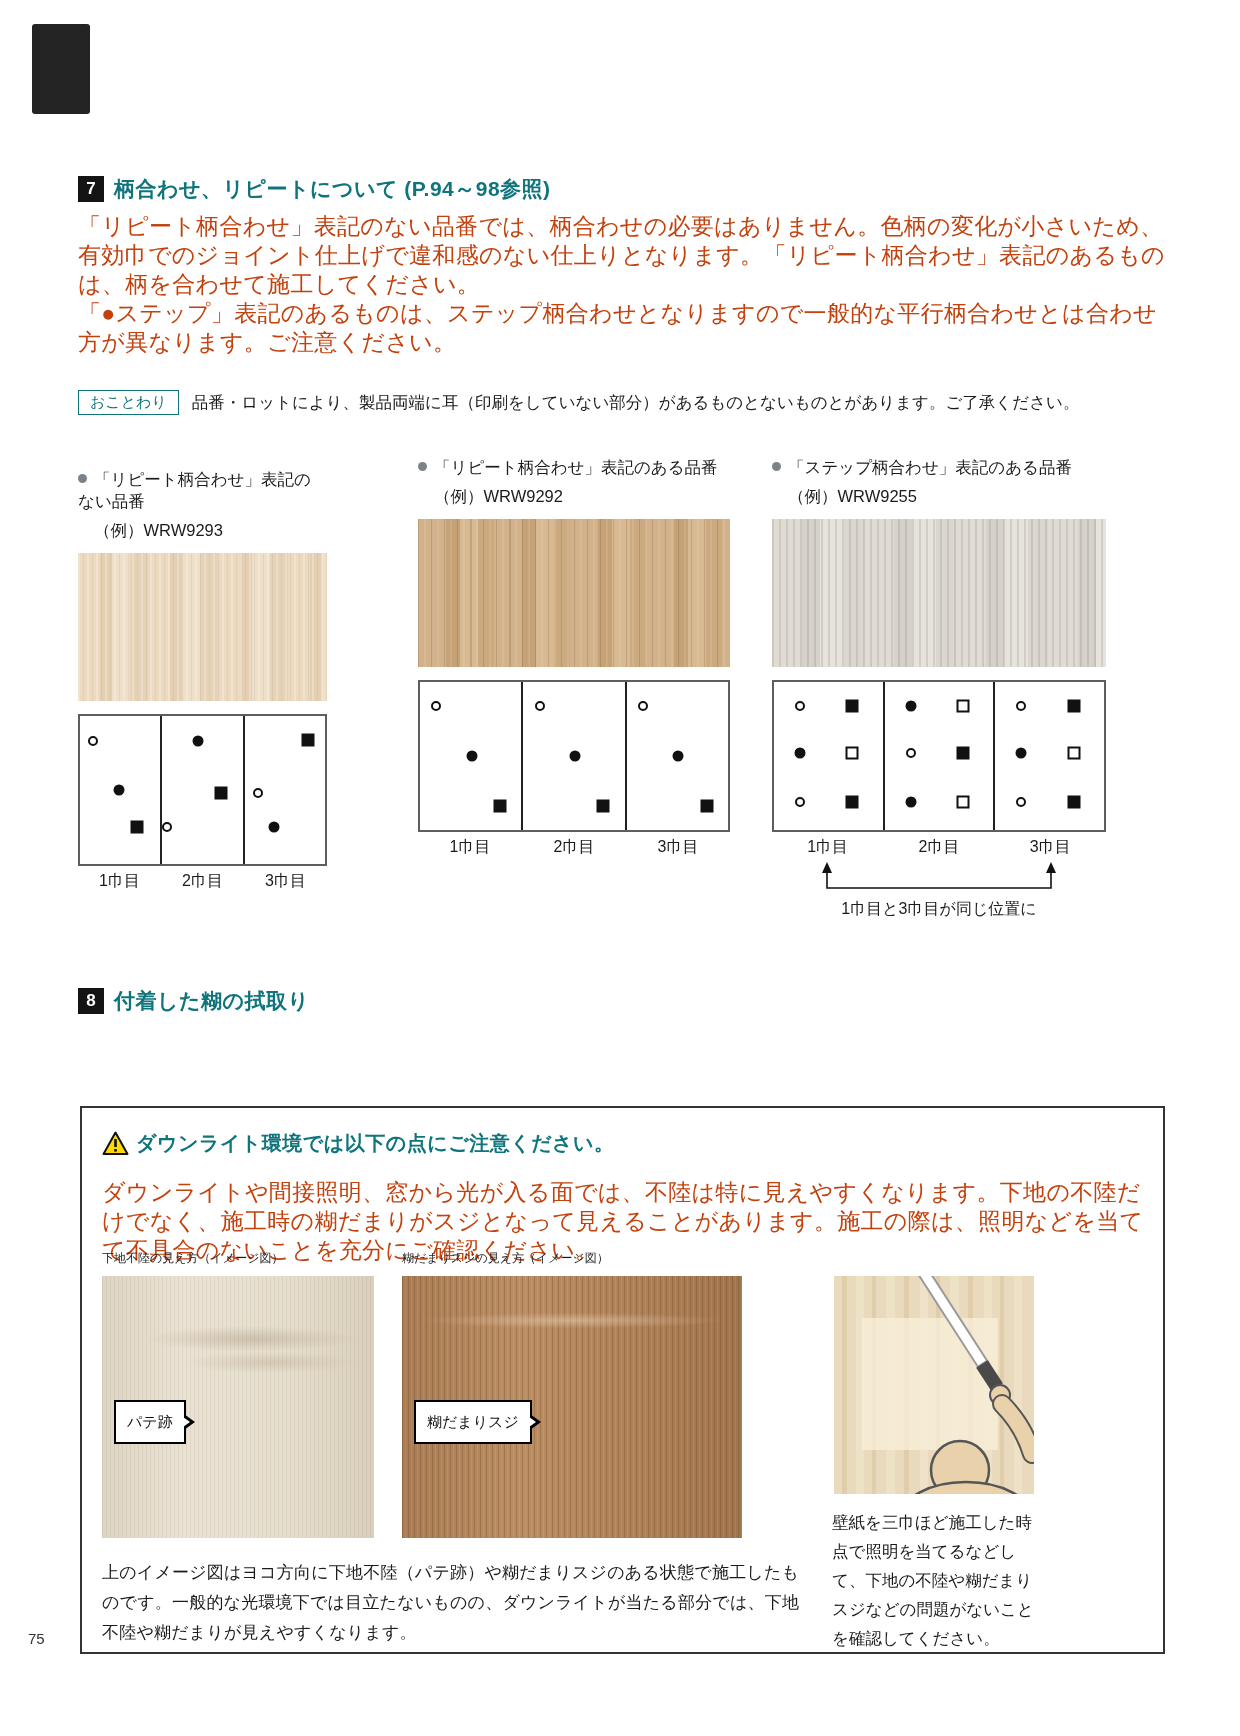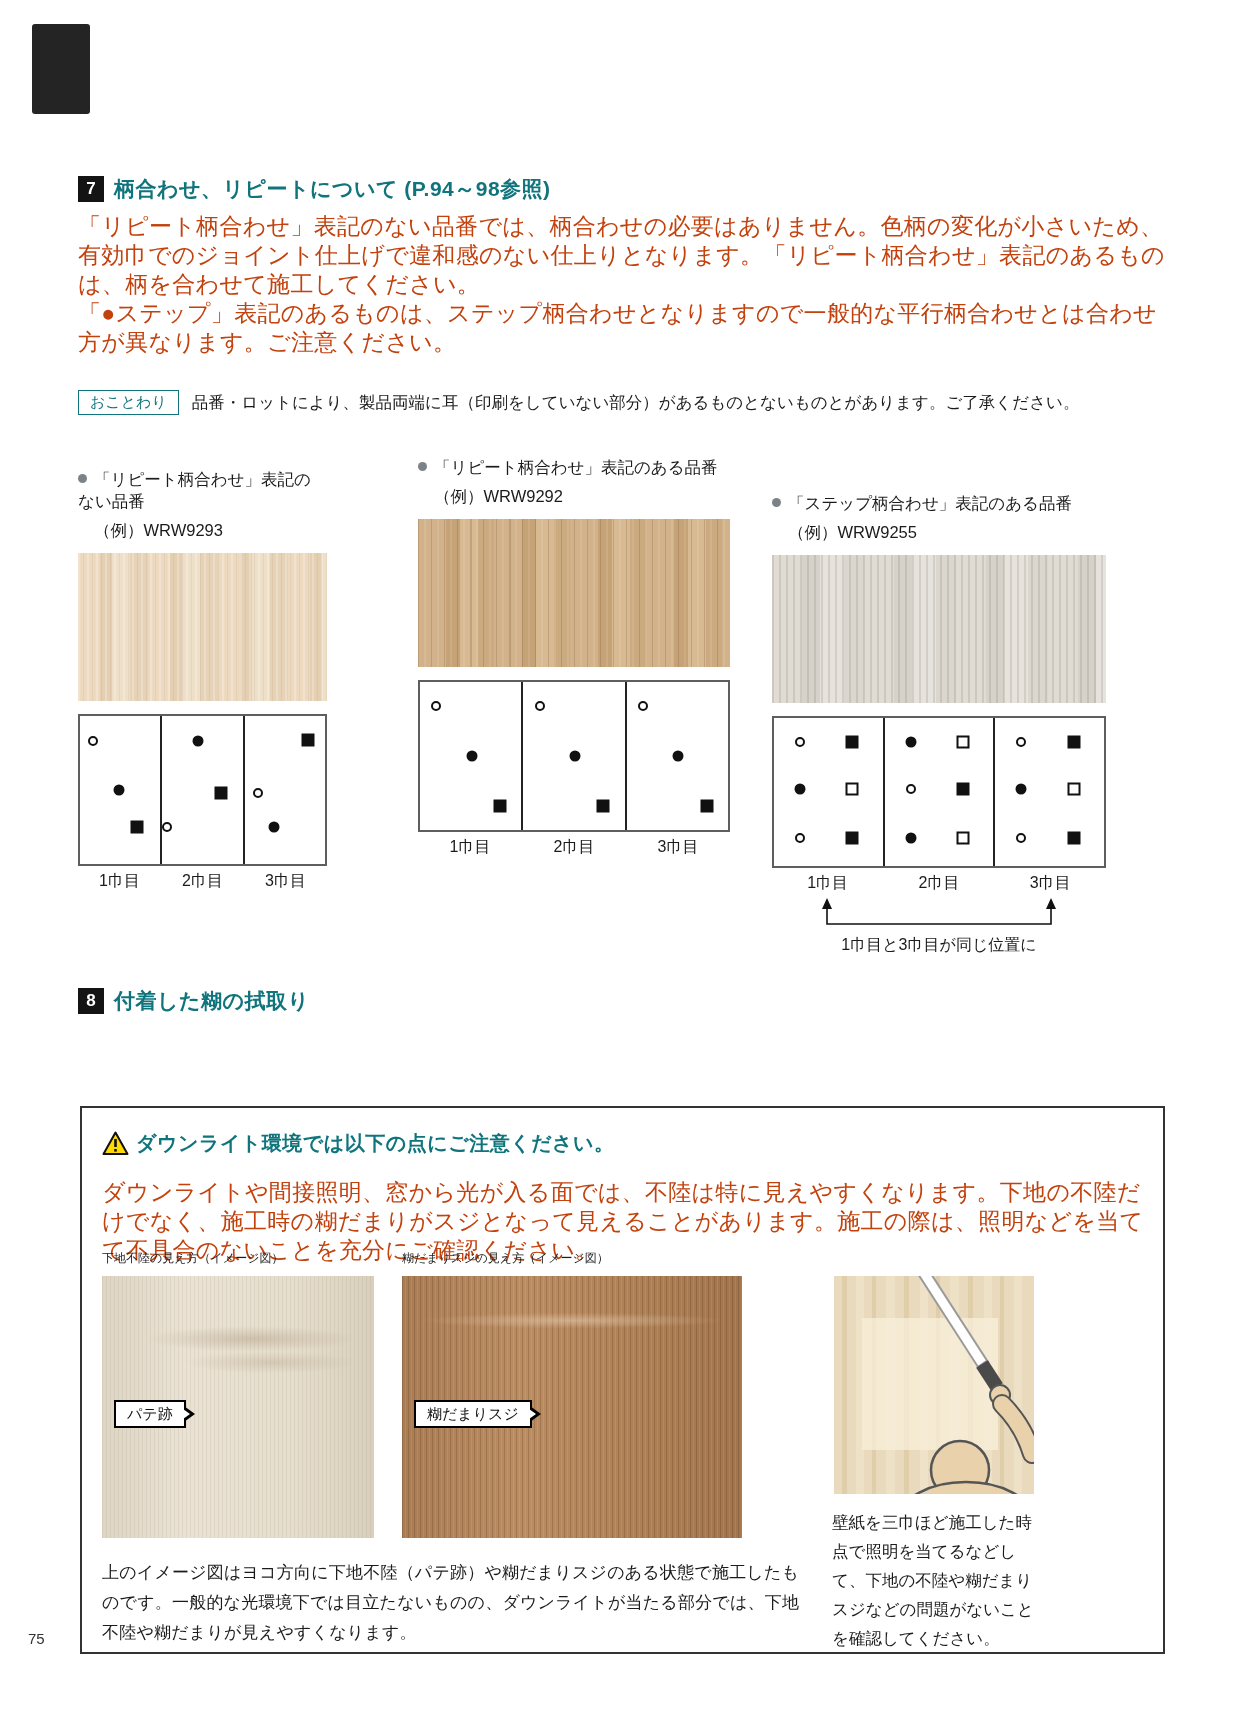--- a/index.html
+++ b/index.html
@@ -60,21 +60,21 @@
   .imgA{background:
     radial-gradient(55% 7% at 55% 24%, rgba(150,125,95,.30), rgba(0,0,0,0) 70%),
     radial-gradient(45% 6% at 62% 33%, rgba(150,125,95,.22), rgba(0,0,0,0) 70%),
     repeating-linear-gradient(90deg, rgba(120,105,85,.10) 0 1px, rgba(0,0,0,0) 1px 4px),
     linear-gradient(90deg,#ded5c4,#eae2d3 30%,#e6decd 70%,#d9cfbc);}
   .imgB{background:
     radial-gradient(60% 4% at 50% 17%, rgba(240,220,195,.45), rgba(0,0,0,0) 75%),
     repeating-linear-gradient(90deg, rgba(70,40,15,.20) 0 1px, rgba(0,0,0,0) 1px 3px, rgba(255,235,210,.10) 3px 4px, rgba(0,0,0,0) 4px 6px),
     linear-gradient(90deg,#a97c53,#bb8d63 35%,#b08257 65%,#a1744c);}
 
-  .callout{position:absolute;background:#fff;border:2px solid #000;height:28px;
+  .callout{position:absolute;background:#fff;border:2px solid #000;height:44px;
            display:flex;align-items:center;padding:0 11px;font-size:15px;color:#111;white-space:nowrap;font-family:Liberation Serif, serif;}
   .callout::after{content:"";position:absolute;right:-11px;top:50%;margin-top:-8px;width:0;height:0;
            border-top:8px solid transparent;border-bottom:8px solid transparent;border-left:11px solid #000;}
   .callout::before{content:"";position:absolute;right:-6px;top:50%;margin-top:-5px;width:0;height:0;z-index:2;
            border-top:5px solid transparent;border-bottom:5px solid transparent;border-left:7px solid #fff;}
 
   .caption{font-size:17px;line-height:30px;color:#1b1b1b;letter-spacing:0.2px;}
   .caption-right{font-size:16.5px;line-height:29px;color:#1b1b1b;}
 
   .page-num{font-size:15px;color:#333;}
@@ -153,21 +153,21 @@
           <span class="sym sqf" style="left: 79%; top: 84%;"></span>
         </div>
       </div>
     <div class="wlabels" style="margin-top:5px;">
       <span>1巾目</span>
       <span>2巾目</span>
       <span>3巾目</span>
     </div>
   </div>
 
-  <div class="abs" style="left:772px;top:456px;width:334px;margin-top:36px;">
+  <div class="abs" style="left:772px;top:456px;width:334px;">
     <div class="colhead">
       <span class="bullet"></span><span>「ステップ柄合わせ」表記のある品番</span>
       <div class="example">（例）WRW9255</div>
     </div>
     <div class="swatch swatch3" style="margin-top:12px;"></div>
     <div class="diagram" style="margin-top:13px;">
         <div class="panel">
           <span class="sym ring" style="left: 24%; top: 16%;"></span>
           <span class="sym sqf" style="left: 72%; top: 16%;"></span>
           <span class="sym dot" style="left: 24%; top: 48%;"></span>

